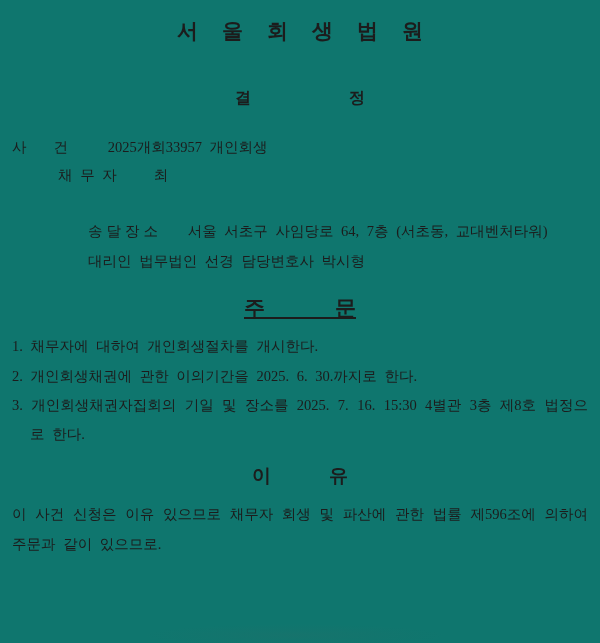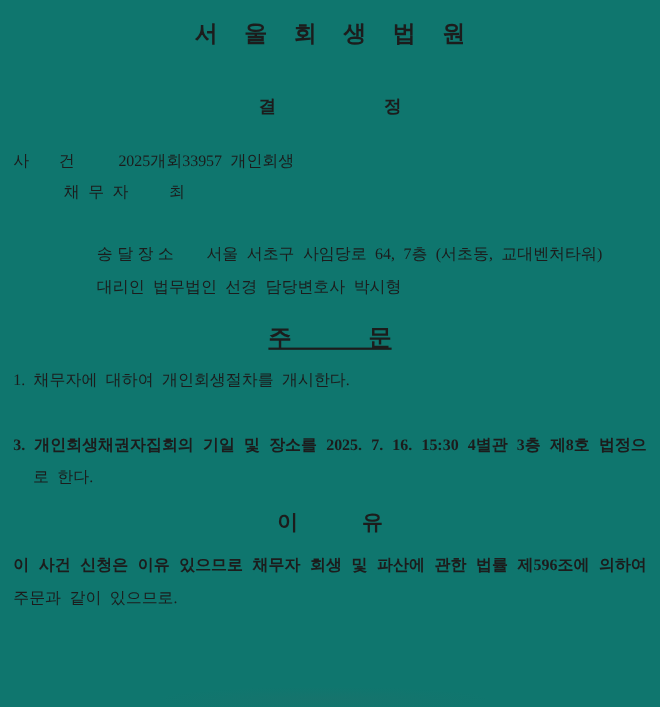--- a/index.html
+++ b/index.html
@@ -65,21 +65,20 @@
   .service-label { letter-spacing: 4px; margin-right: 18px; }
 
   .order-item1 { top: 332px; left: 12px; width: 576px; }
   .order-item2 { top: 362px; left: 12px; width: 576px; }
   .order-item3 { top: 391px; left: 12px; width: 576px; }
   .order-item3 .cont { padding-left: 18px; }
 
   .fill {
     text-align: justify;
     text-align-last: justify;
-    font-weight: bold;
   }
 
   .reason-body { top: 499px; left: 12px; width: 576px; line-height: 30px; }
 
   .date-row {
     top: 608px; left: 0; right: 0;
     text-align: center;
     font-size: 14.5px;
     word-spacing: 5px;
   }
@@ -116,20 +115,21 @@
   </div>
 
   <div class="abs body-text rep-row">
     <span>대리인 법무법인 선경 담당변호사 박시형</span>
   </div>
 
   <h2 class="abs spread order-heading">주 문</h2>
 
   <div class="abs body-text order-item1">1. 채무자에 대하여 개인회생절차를 개시한다.</div>
 
+  <div class="abs body-text order-item2">2. 개인회생채권에 관한 이의기간을 2025. 6. 30.까지로 한다.</div>
 
   <div class="abs body-text order-item3">
     <div class="fill">3. 개인회생채권자집회의 기일 및 장소를 2025. 7. 16. 15:30 4별관 3층 제8호 법정으</div>
     <div class="cont">로 한다.</div>
   </div>
 
   <h2 class="abs spread reason-heading">이 유</h2>
 
   <div class="abs body-text reason-body">
     <div class="fill">이 사건 신청은 이유 있으므로 채무자 회생 및 파산에 관한 법률 제596조에 의하여</div>

